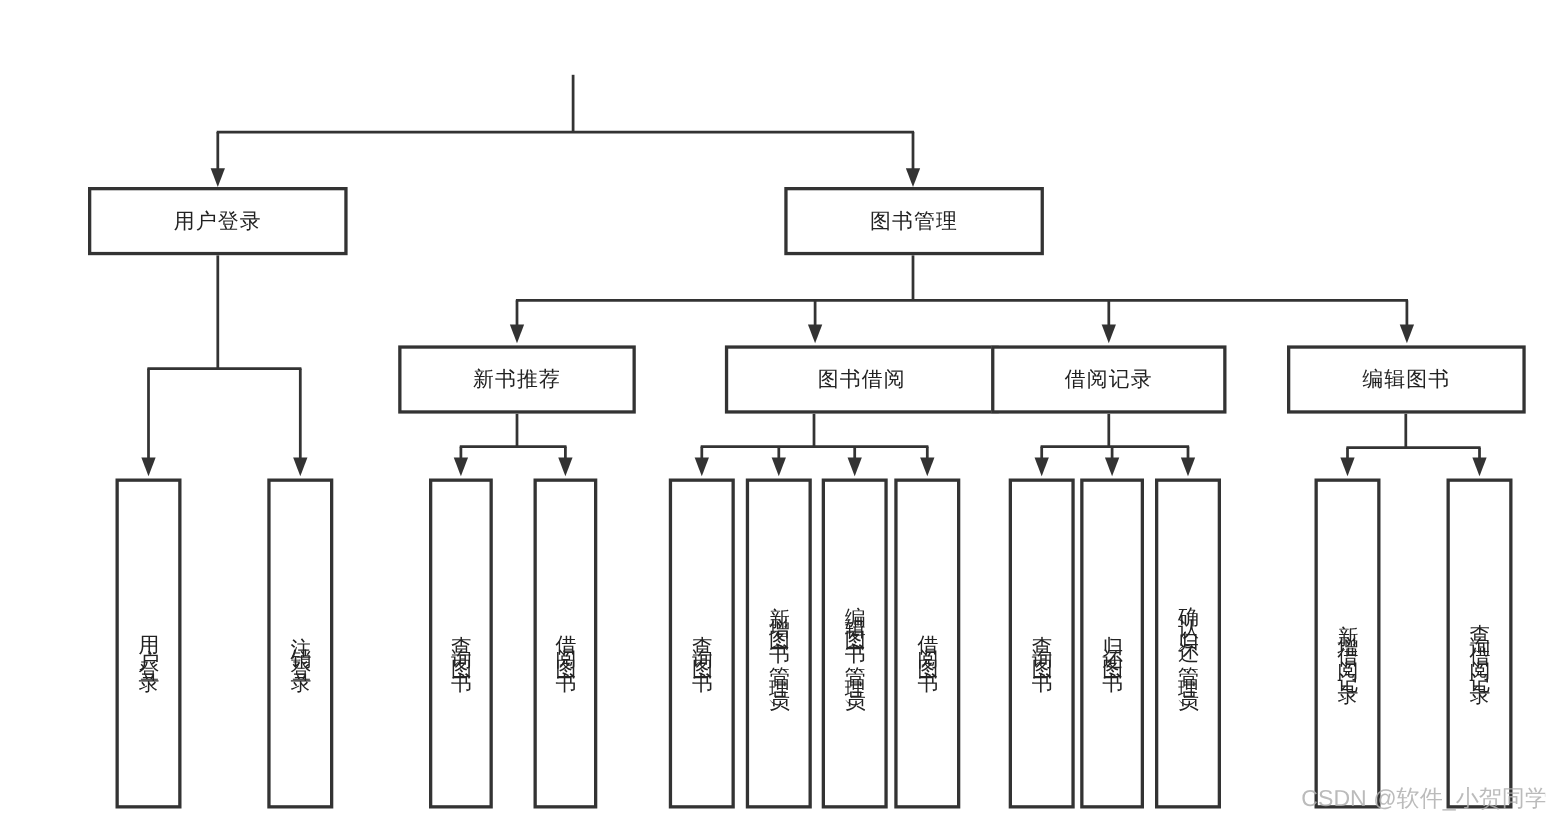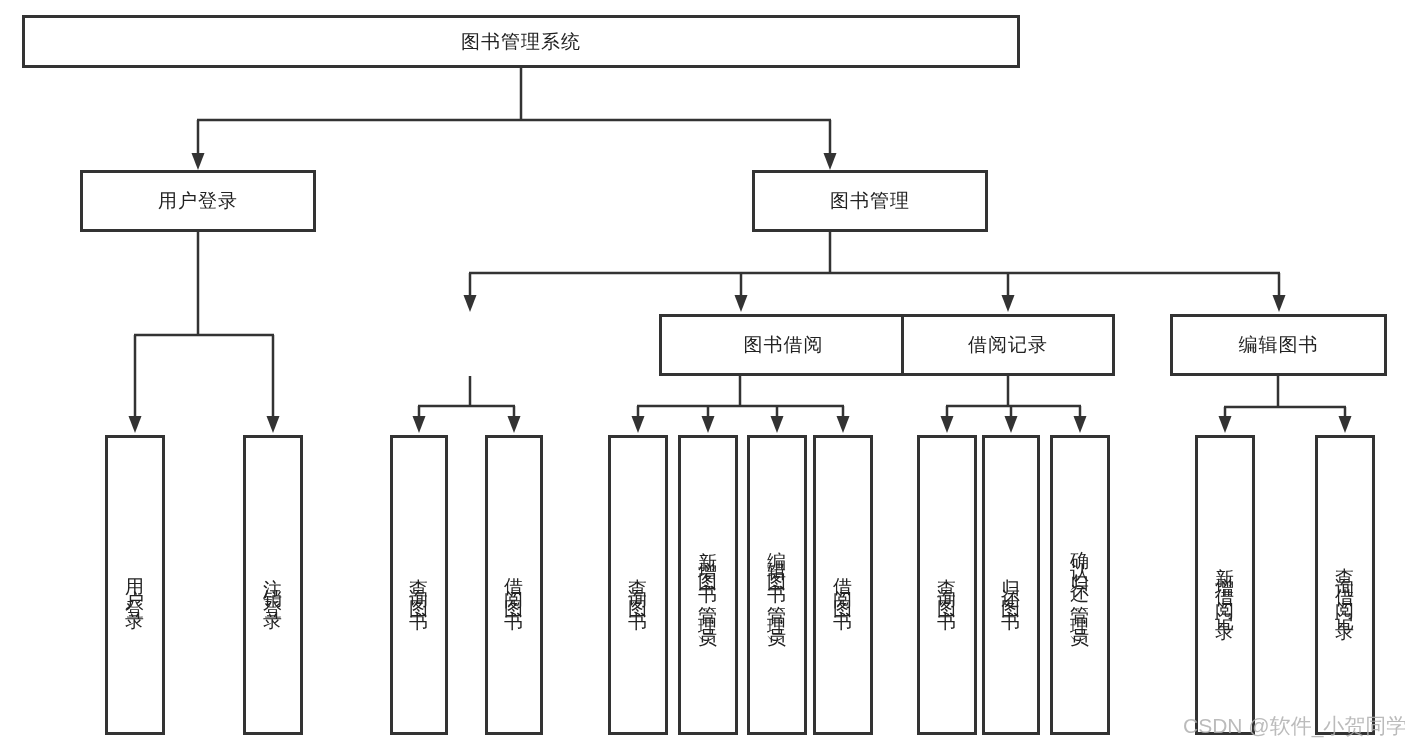--- a/index.html
+++ b/index.html
@@ -122,31 +122,31 @@
       <polygon points="777,433 770.5,416 783.5,416"></polygon>
       <polygon points="843,433 836.5,416 849.5,416"></polygon>
       <polygon points="947,433 940.5,416 953.5,416"></polygon>
       <polygon points="1011,433 1004.5,416 1017.5,416"></polygon>
       <polygon points="1080,433 1073.5,416 1086.5,416"></polygon>
       <polygon points="1225,433 1218.5,416 1231.5,416"></polygon>
       <polygon points="1345,433 1338.5,416 1351.5,416"></polygon>
     </g>
   </svg>
 
-  <div class="box" style="left:22px;top:15px;width:998px;height:53px">
-    <span class="hlabel">图书管理系统</span>
-  </div>
 
   <div class="box" style="left:80px;top:170px;width:236px;height:62px">
     <span class="hlabel">用户登录</span>
   </div>
-  <div class="box" style="left:752px;top:170px;width:236px;height:62px">
+  <div class="box" style="left:713px;top:170px;width:236px;height:62px">
     <span class="hlabel">图书管理</span>
   </div>
 
+  <div class="box" style="left:362px;top:314px;width:216px;height:62px">
+    <span class="hlabel">新书推荐</span>
+  </div>
   <div class="box" style="left:659px;top:314px;width:249px;height:62px">
     <span class="hlabel">图书借阅</span>
   </div>
   <div class="box" style="left:901px;top:314px;width:214px;height:62px">
     <span class="hlabel">借阅记录</span>
   </div>
   <div class="box" style="left:1170px;top:314px;width:217px;height:62px">
     <span class="hlabel">编辑图书</span>
   </div>
 

